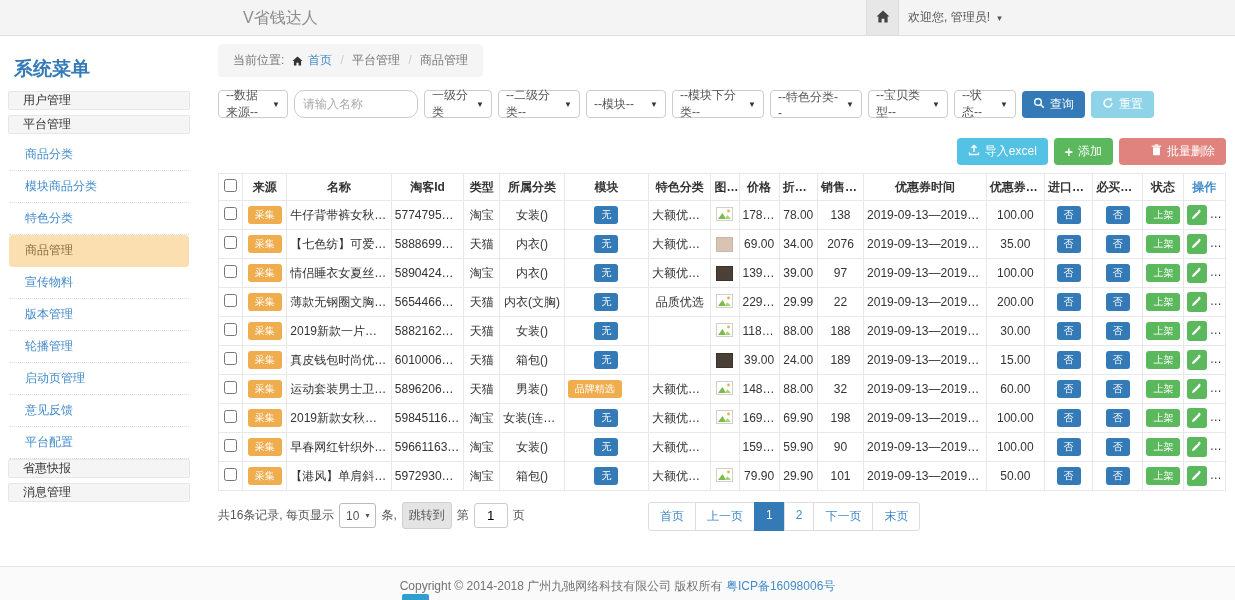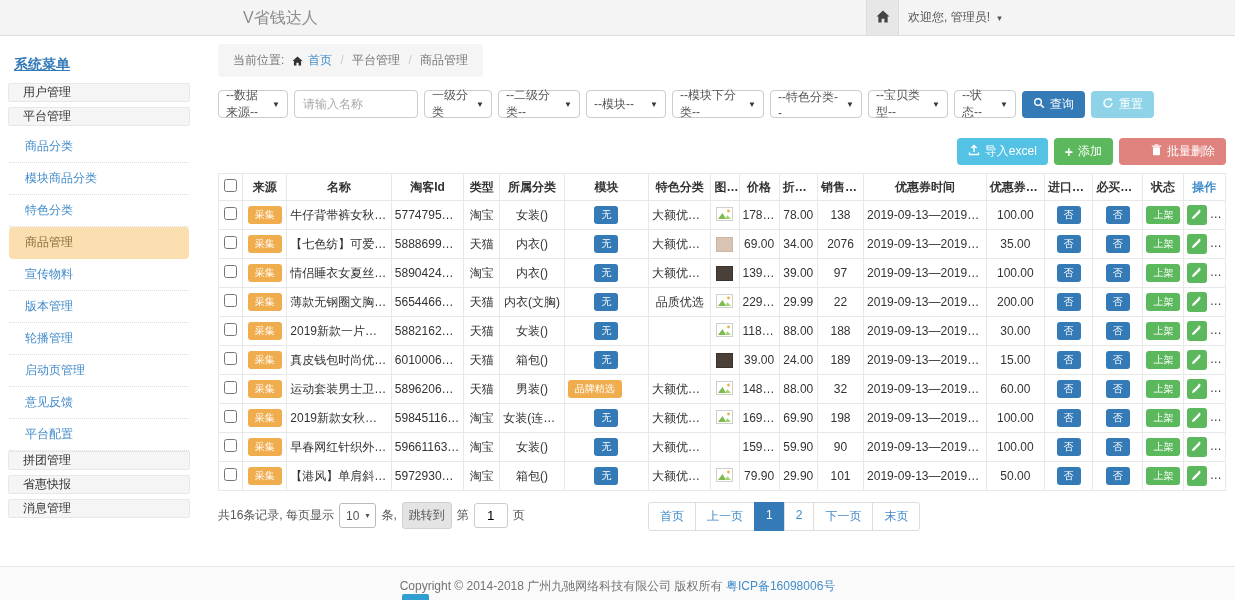--- a/index.html
+++ b/index.html
@@ -9,38 +9,38 @@
   font-size: 12px; color: #333; background: #fff;
 }
 
 .top-header { position: absolute; top: 0; left: 0; width: 100%; height: 36px; background: #f4f4f4; border-bottom: 1px solid #ddd; z-index: 4; }
 .app-title { position: absolute; left: 243px; top: 0; line-height: 36px; font-size: 16px; color: #8c8c8c; }
 .home-box { position: absolute; left: 866px; top: 0; width: 33px; height: 35px; background: #e7e7e7; border-left: 1px solid #ddd; border-right: 1px solid #ddd; display: flex; align-items: center; justify-content: center; cursor: pointer; }
 .welcome { position: absolute; left: 908px; top: 0; line-height: 35px; color: #555; cursor: pointer; }
 .welcome .caret { font-size: 9px; color: #555; margin-left: 4px; }
 
 .sidebar { position: absolute; left: 8px; top: 46px; width: 182px; z-index: 1; }
-.sidebar-title { color: #337ab7; font-weight: bold; font-size: 14px; padding: 10px 6px 9px; text-decoration: underline; }
+.sidebar-title { color: #337ab7; font-weight: bold; font-size: 19px; padding: 10px 6px 9px; }
 .menu-item { cursor: pointer; }
 .menu-item.top { background: #f5f5f5; border: 1px solid #e7e7e7; border-radius: 2px; margin-bottom: 5px; padding: 0 14px; color: #333; }
 .menu-item.sub { background: #fff; border-bottom: 1px dotted #ddd; margin: 0 1px; padding: 7px 14px 7px 16px; color: #428bca; }
 .menu-item.sub.active { background: #fbdfb0; border-radius: 4px; color: #8a6d3b; border-bottom-color: transparent; }
 
 .main { position: absolute; left: 218px; top: 44px; width: 1008px; z-index: 2; }
 .breadcrumb { display: inline-block; background: #f5f5f5; border-radius: 4px; padding: 8px 15px; color: #777; margin-bottom: 13px; }
 .breadcrumb .home-link { color: #428bca; cursor: pointer; }
 .breadcrumb .sep { color: #ccc; margin: 0 5px; }
 .breadcrumb svg { vertical-align: -2px; margin: 0 2px 0 4px; }
 
 .filter-bar { display: flex; align-items: center; gap: 6px; margin-bottom: 8px; }
 .fselect { height: 28px; border: 1px solid #ccc; border-radius: 4px; background: #fff; display: flex; align-items: center; justify-content: space-between; padding: 0 7px; color: #555; cursor: pointer; flex: 0 0 auto; }
 .fselect .caret { font-size: 8px; color: #333; margin-left: 7px; }
 .sel0 { width: 70px; } .sel1 { width: 68px; } .sel2 { width: 82px; } .sel3 { width: 80px; }
 .sel4 { width: 92px; } .sel5 { width: 92px; } .sel6 { width: 80px; } .sel7 { width: 62px; }
-.finput { height: 28px; width: 124px; border: 1px solid #ccc; border-radius: 4px; padding: 0 8px; color: #555; font-size: 12px; font-family: inherit; }
+.finput { height: 28px; width: 124px; border: 1px solid #ccc; border-radius: 10px; padding: 0 8px; color: #555; font-size: 12px; font-family: inherit; }
 .finput::placeholder { color: #aaa; }
 .btn { height: 27px; border: none; border-radius: 4px; color: #fff; padding: 0 11px; display: inline-flex; align-items: center; gap: 5px; cursor: pointer; font-size: 12px; font-family: inherit; white-space: nowrap; }
 .btn-query { background: #337ab7; }
 .btn-reset { background: #8ed3e8; }
 
 .actions { display: flex; justify-content: flex-end; gap: 6px; margin: 20px 0 8px; }
 .btn-import { background: #54c2e4; }
 .btn-add { background: #5cb85c; }
 .btn-batch-del { background: #e0837e; padding-left: 32px; }
 .plus-glyph { font-size: 14px; font-weight: bold; line-height: 1; }
@@ -104,21 +104,20 @@
       <div class="menu-item sub">商品分类</div>
       <div class="menu-item sub">模块商品分类</div>
       <div class="menu-item sub">特色分类</div>
       <div class="menu-item sub active">商品管理</div>
       <div class="menu-item sub">宣传物料</div>
       <div class="menu-item sub">版本管理</div>
       <div class="menu-item sub">轮播管理</div>
       <div class="menu-item sub">启动页管理</div>
       <div class="menu-item sub">意见反馈</div>
       <div class="menu-item sub">平台配置</div>
-      <div class="menu-item top">拼团管理</div>
       <div class="menu-item top">省惠快报</div>
       <div class="menu-item top">消息管理</div>
     </div>
 </div>
 
 <div class="main">
 
   <div class="breadcrumb">
     <span>当前位置:</span>
     <span><svg width="11" height="10" viewBox="0 0 13 12">

